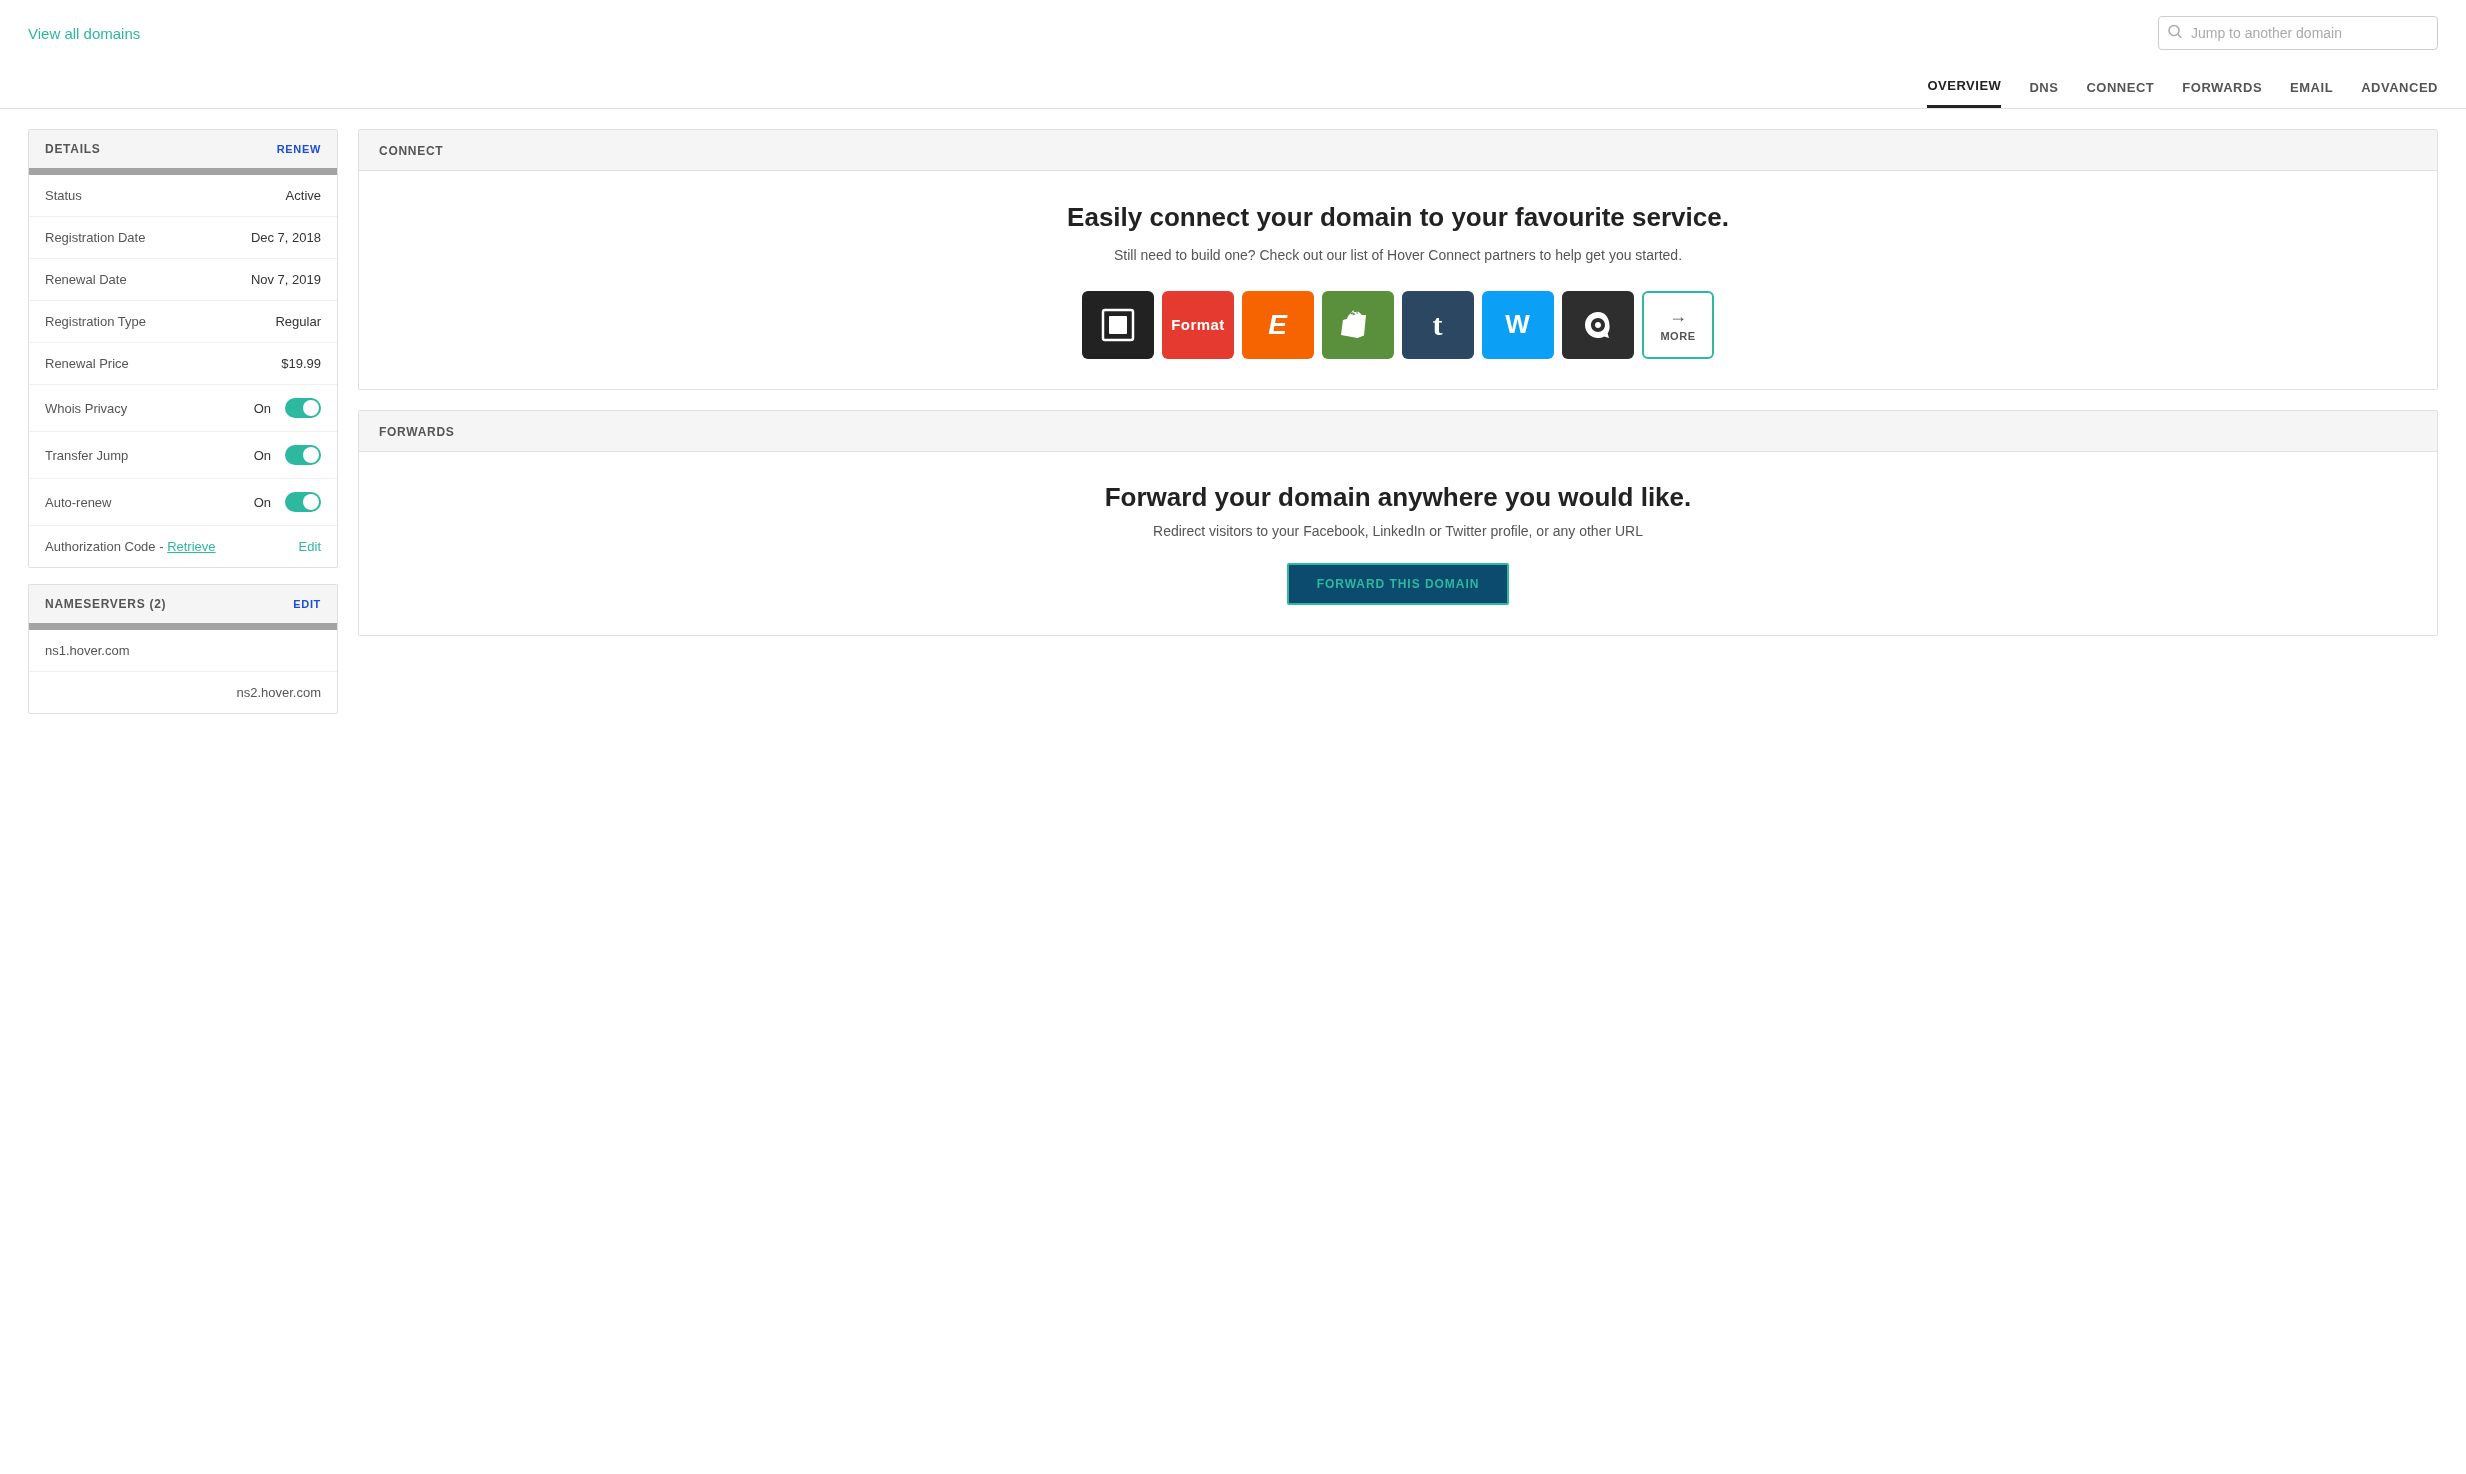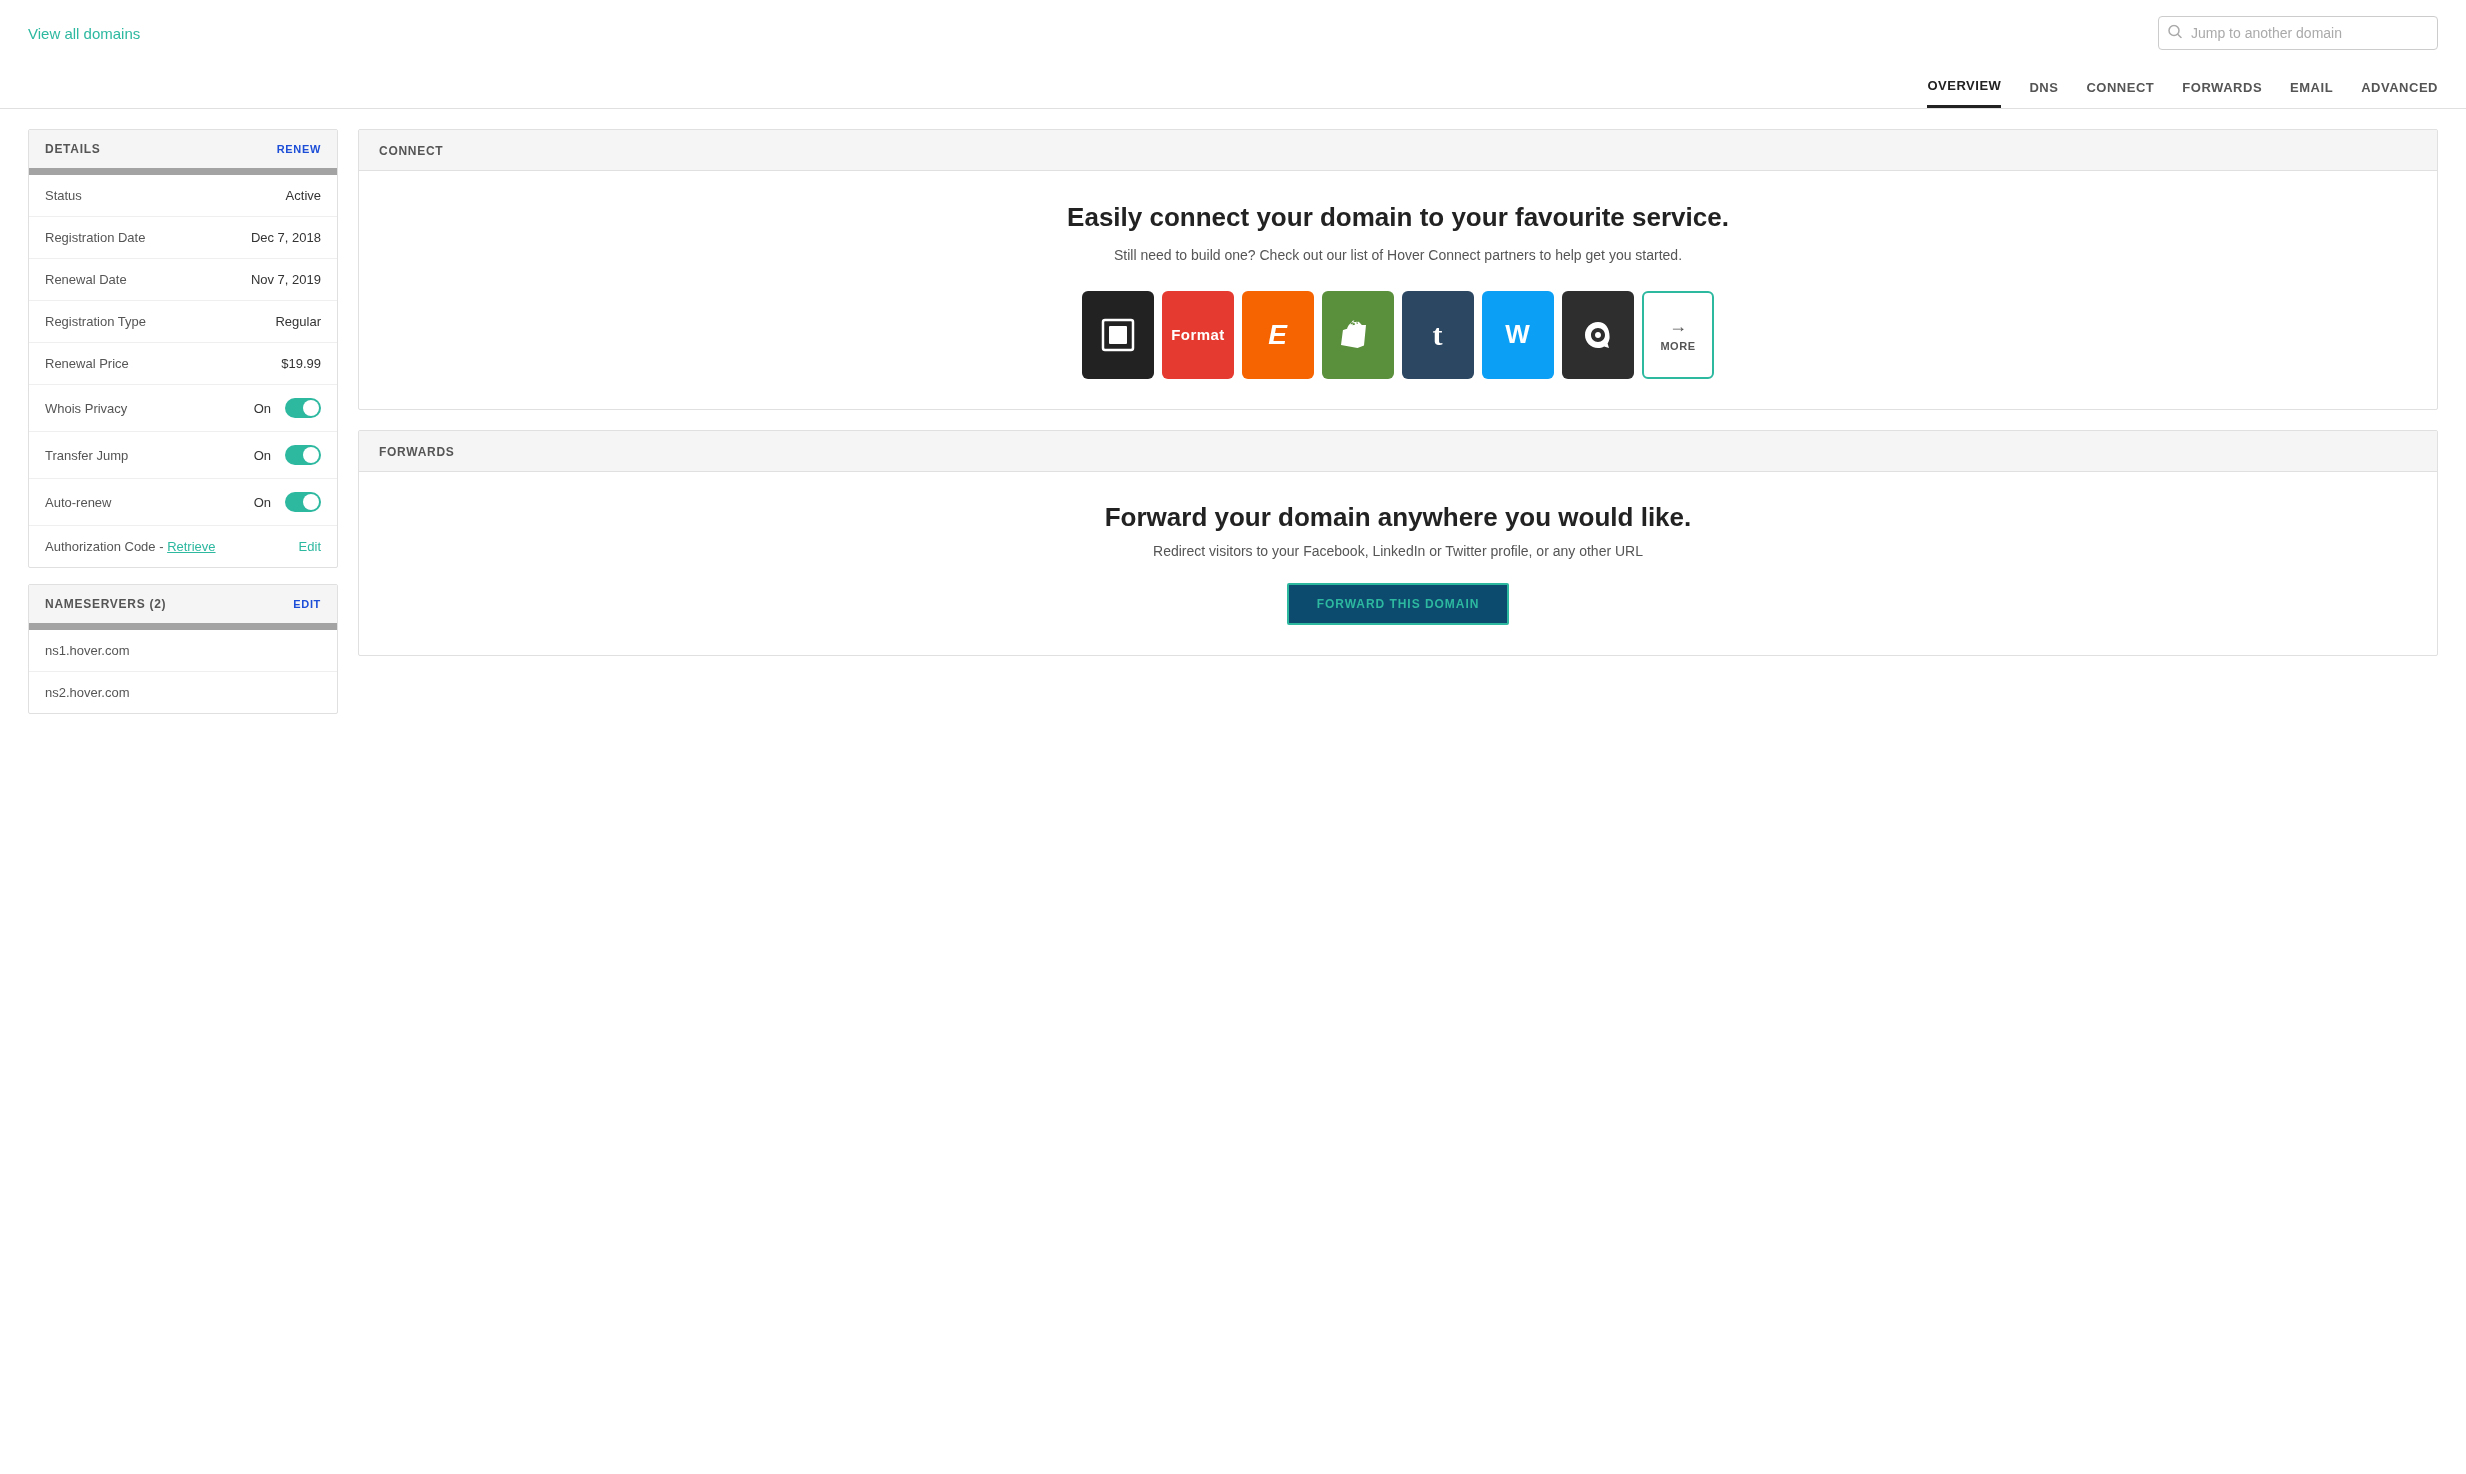--- a/index.html
+++ b/index.html
@@ -27,21 +27,21 @@
     
     .left-panel { width: 310px; min-width: 310px; margin-right: 20px; }
 
     
     .card { border: 1px solid #e0e0e0; border-radius: 2px; margin-bottom: 16px; }
     .card-header { display: flex; justify-content: space-between; align-items: center; background: #f5f5f5; padding: 12px 16px; border-bottom: 7px solid #a3a3a3; }
     .card-header-title { font-size: 12px; font-weight: 700; letter-spacing: 0.06em; color: #555; text-transform: uppercase; }
     .card-header-action { color: #1d4ed8; font-size: 11px; font-weight: 700; letter-spacing: 0.06em; cursor: pointer; text-transform: uppercase; }
 
     .detail-row { display: flex; justify-content: space-between; align-items: center; padding: 13px 16px; border-bottom: 1px solid #efefef; }
-    .detail-row:last-child { border-bottom: none; }
+    .detail-row:last-child { border-bottom: none; justify-content: flex-end; }
     .detail-label { color: #555; font-size: 13px; }
     .detail-value { color: #333; font-size: 13px; font-weight: 400; }
     .detail-value.green-link { color: #2db8a0; cursor: pointer; }
 
     
     .toggle-row { display: flex; align-items: center; gap: 8px; }
     .toggle-label-val { color: #333; font-size: 13px; margin-right: 6px; }
     .toggle { position: relative; display: inline-block; width: 36px; height: 20px; }
     .toggle input { opacity: 0; width: 0; height: 0; }
     .toggle-slider {
@@ -64,21 +64,21 @@
     .section { border: 1px solid #e0e0e0; border-radius: 2px; margin-bottom: 20px; overflow: hidden; }
     .section-header { background: #f5f5f5; padding: 12px 20px; border-bottom: 1px solid #e0e0e0; }
     .section-header-title { font-size: 12px; font-weight: 700; letter-spacing: 0.06em; color: #555; text-transform: uppercase; }
     .section-body { padding: 30px 20px; text-align: center; }
 
     .connect-title { font-size: 26px; font-weight: 700; color: #222; line-height: 1.3; margin-bottom: 12px; }
     .connect-subtitle { font-size: 14px; color: #555; margin-bottom: 28px; }
 
     
     .service-icons { display: flex; justify-content: center; gap: 8px; flex-wrap: wrap; }
-    .service-icon { width: 72px; height: 88px; border-radius: 6px; display: flex; align-items: center; justify-content: center; cursor: pointer; overflow: hidden; }
+    .service-icon { width: 72px; height: 68px; border-radius: 6px; display: flex; align-items: center; justify-content: center; cursor: pointer; overflow: hidden; }
     .service-icon.squarespace { background: #222; }
     .service-icon.format { background: #e53a2f; }
     .service-icon.etsy { background: #f56400; }
     .service-icon.shopify { background: #5a8f3c; }
     .service-icon.tumblr { background: #2c4762; }
     .service-icon.weebly { background: #0b9ff5; }
     .service-icon.disqus { background: #2e2e2e; }
     .service-icon.more { background: #fff; border: 2px solid #2db8a0; }
 
     .service-text { color: white; font-weight: 700; font-size: 13px; letter-spacing: 0.03em; text-align: center; }

